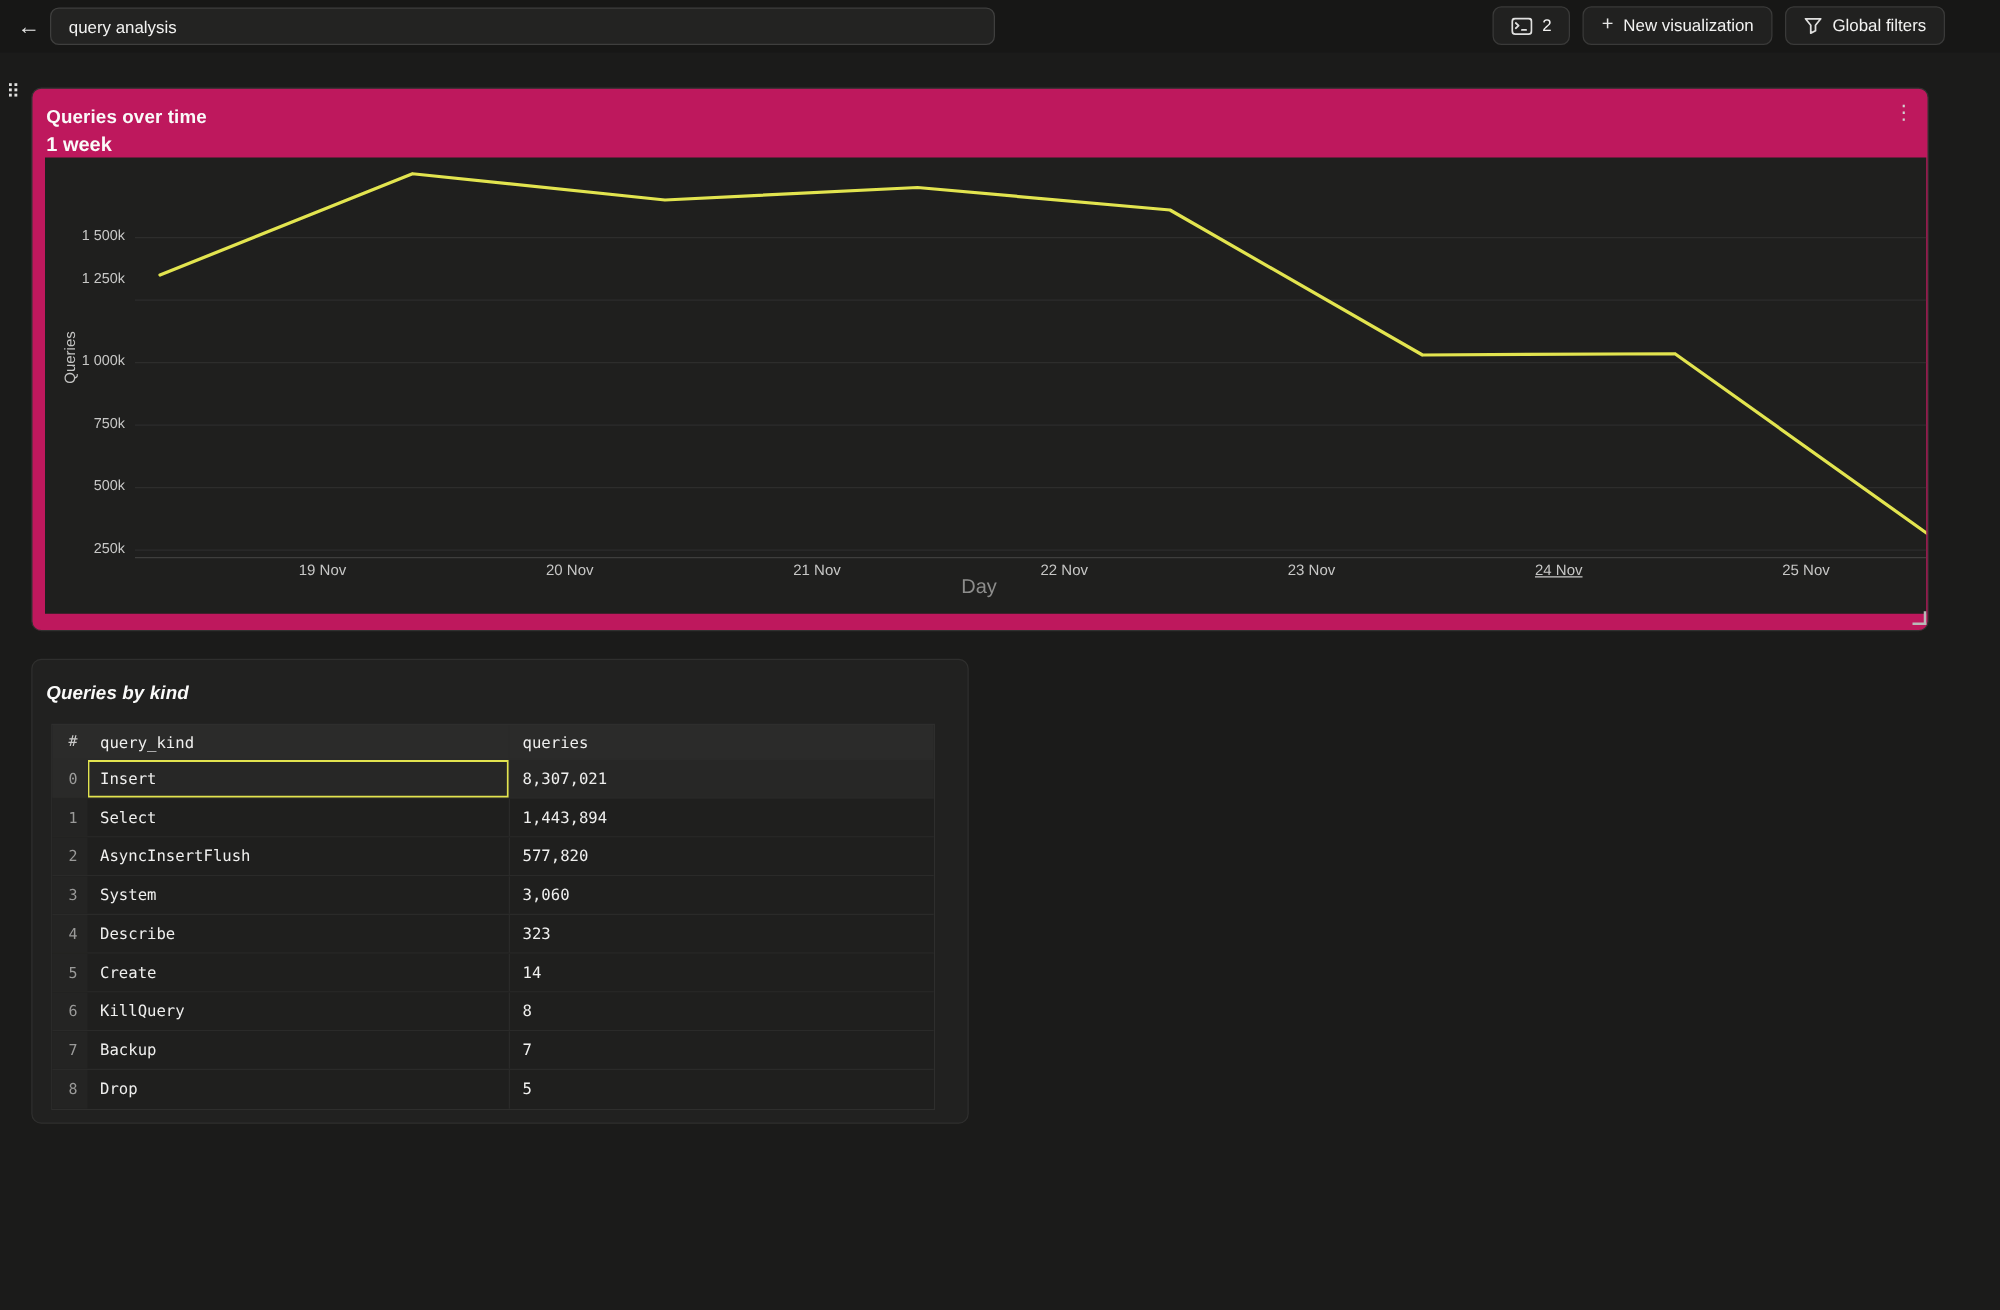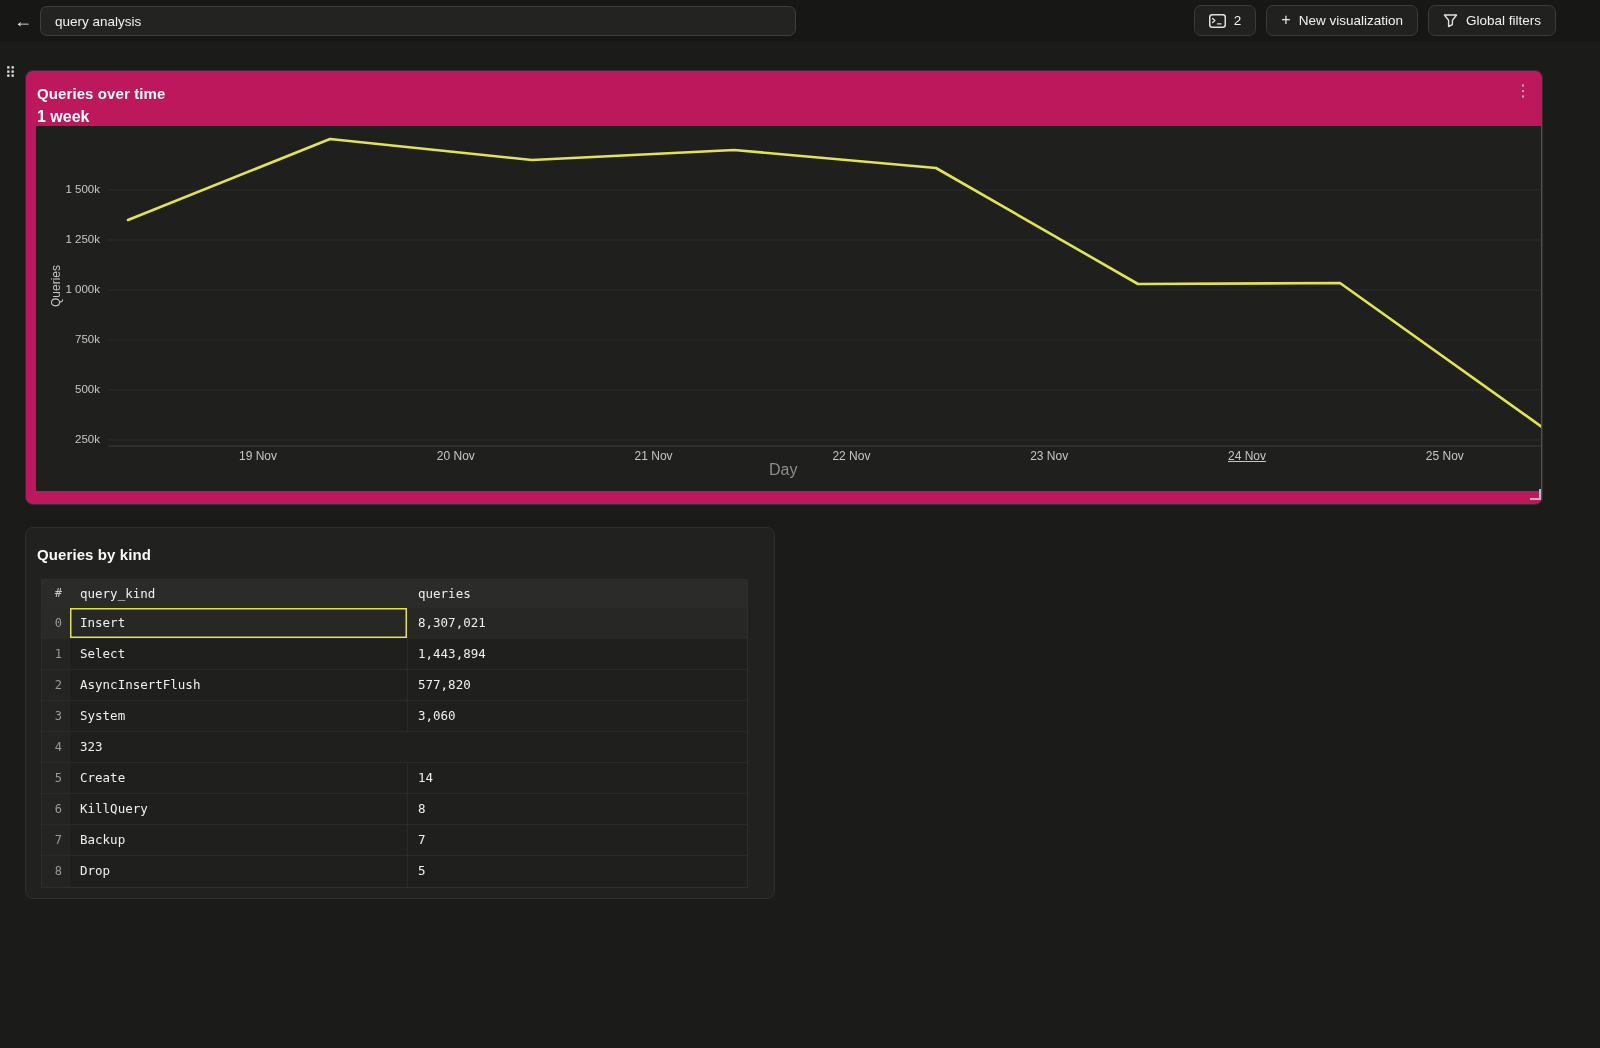--- a/index.html
+++ b/index.html
@@ -23,21 +23,21 @@
 
   
   .panel { position:absolute; border-radius:8px; }
   .chart-panel { left:25px; top:70px; width:1518px; height:435px;
                  background:#be185d; border:1px solid #313130; }
   .table-panel { left:25px; top:527px; width:750px; height:372px;
                  background:#212120; border:1px solid #2f2f2e; }
   .panel-title { color:#fafaf9; font-size:15px; font-weight:bold; letter-spacing:.1px; }
   .chart-panel .panel-title { margin:14px 0 0 11px; }
   .chart-panel .panel-subtitle { color:#fafaf9; font-size:16px; font-weight:bold; margin:6px 0 0 11px; }
-  .table-panel .panel-title { margin:18px 0 0 11px; }
+  .table-panel .panel-title { margin:18px 0 0 11px;font-style:italic; }
   .kebab { position:absolute; right:8px; top:8px; background:none; border:none;
            color:#d2d2d1; font-size:16px; cursor:pointer; width:22px; height:22px; }
   .drag-handle { position:absolute; left:5px; top:64px; color:#e2e2e1; font-size:15px;
                  cursor:grab; letter-spacing:-1px; }
   .resize-handle { position:absolute; right:1px; bottom:4px; width:11px; height:11px;
                    border-right:2px solid #b9b9b8; border-bottom:2px solid #b9b9b8; cursor:nwse-resize; }
 
   
   .chart { position:absolute; left:10px; top:55px; width:1505px; height:365px;
            background:#1f1f1e; }
@@ -116,21 +116,21 @@
           <line x1="72" x2="1505" y1="164" y2="164" stroke="#2d2d2c" stroke-width="1"></line>
           <line x1="72" x2="1505" y1="214" y2="214" stroke="#2d2d2c" stroke-width="1"></line>
           <line x1="72" x2="1505" y1="264" y2="264" stroke="#2d2d2c" stroke-width="1"></line>
           <line x1="72" x2="1505" y1="314" y2="314" stroke="#2d2d2c" stroke-width="1"></line>
           <line x1="72" x2="1505" y1="320" y2="320" stroke="#3e3e3d"></line>
           <polyline points="92,94.0 294,13.0 496,34.0 698,24.0 900,42.0 1102,158.0 1304,157.0 1506,301.0" fill="none" stroke="#e2e44f" stroke-width="2.6" stroke-linejoin="round" stroke-linecap="round"></polyline>
         </svg>
       <div class="y-title">Queries</div>
       <div id="y-labels">
           <div class="ytick" style="top: 57px;">1 500k</div>
-          <div class="ytick" style="top: 107px;">1 250k</div>
+          <div class="ytick" style="top: 91px;">1 250k</div>
           <div class="ytick" style="top: 157px;">1 000k</div>
           <div class="ytick" style="top: 207px;">750k</div>
           <div class="ytick" style="top: 257px;">500k</div>
           <div class="ytick" style="top: 307px;">250k</div>
         </div>
       <div id="x-labels">
           <div class="xtick" style="left: 187px;">19 Nov</div>
           <div class="xtick" style="left: 384.8px;">20 Nov</div>
           <div class="xtick" style="left: 582.6px;">21 Nov</div>
           <div class="xtick" style="left: 780.4px;">22 Nov</div>
@@ -166,20 +166,21 @@
           <div class="c-kind">AsyncInsertFlush</div>
           <div class="c-num">577,820</div>
         </div>
         <div class="trow">
           <div class="c-idx">3</div>
           <div class="c-kind">System</div>
           <div class="c-num">3,060</div>
         </div>
         <div class="trow">
           <div class="c-idx">4</div>
+          <div class="c-kind">Describe</div>
           <div class="c-num">323</div>
         </div>
         <div class="trow">
           <div class="c-idx">5</div>
           <div class="c-kind">Create</div>
           <div class="c-num">14</div>
         </div>
         <div class="trow">
           <div class="c-idx">6</div>
           <div class="c-kind">KillQuery</div>

